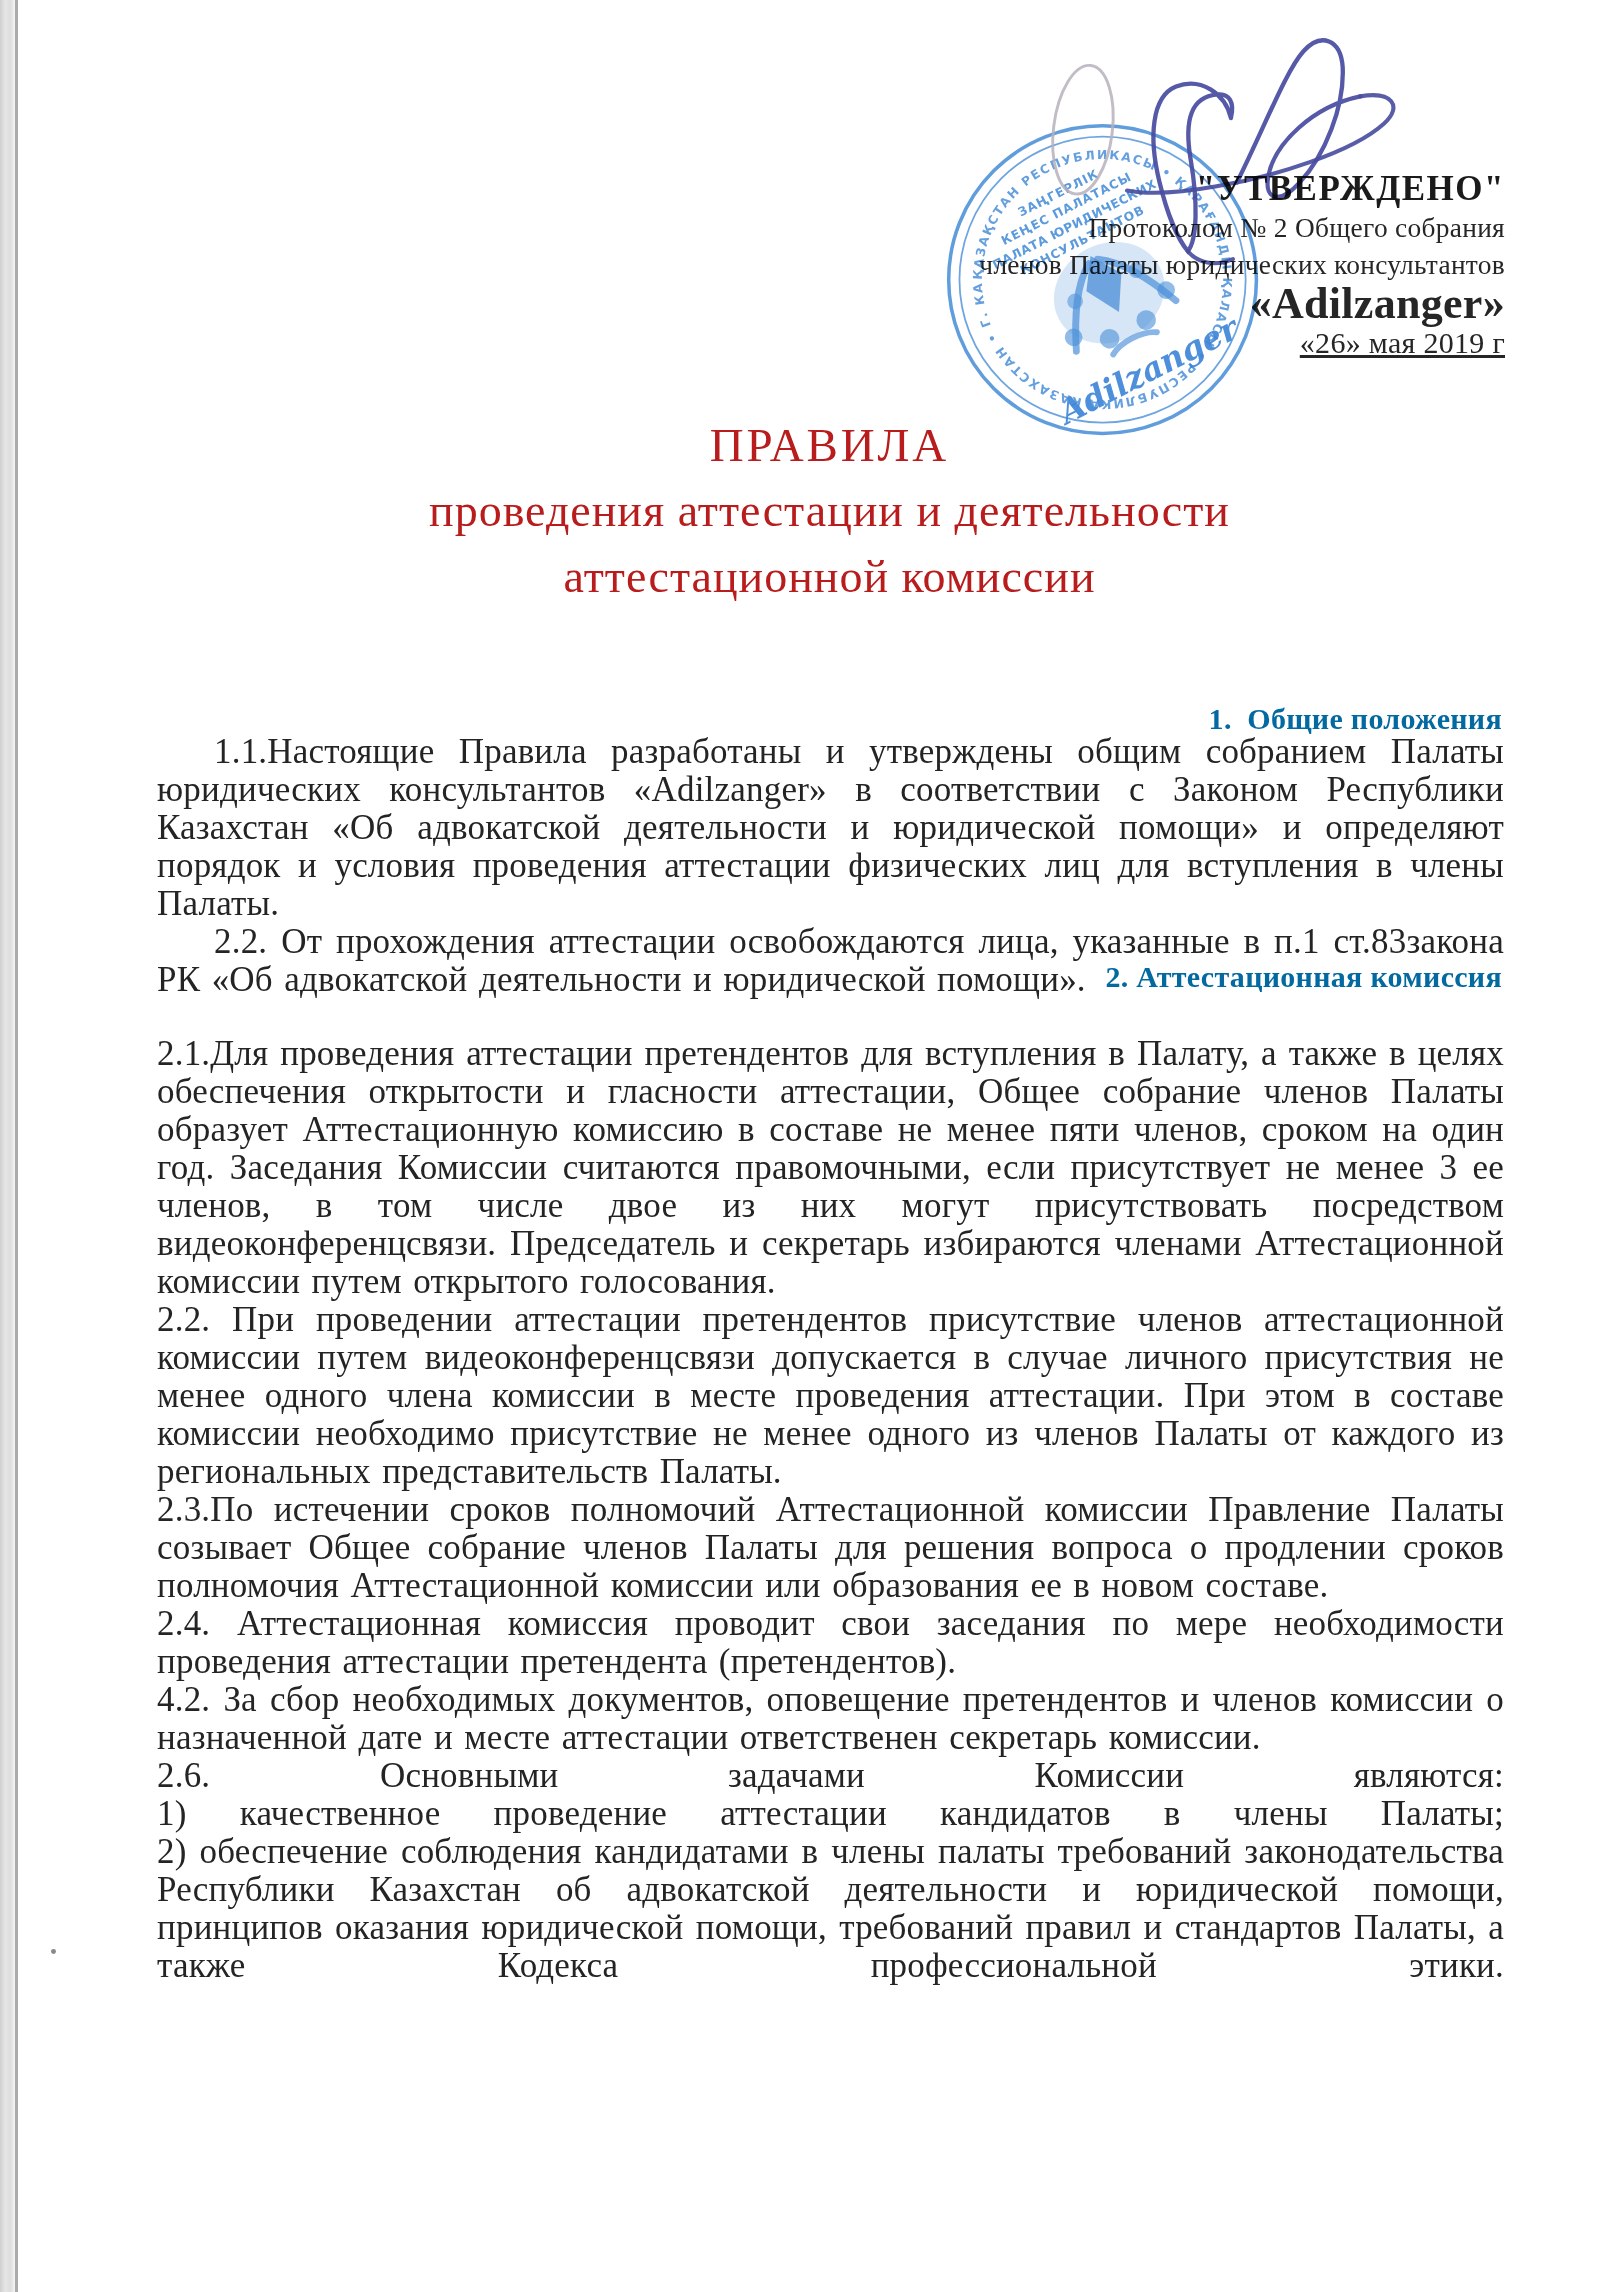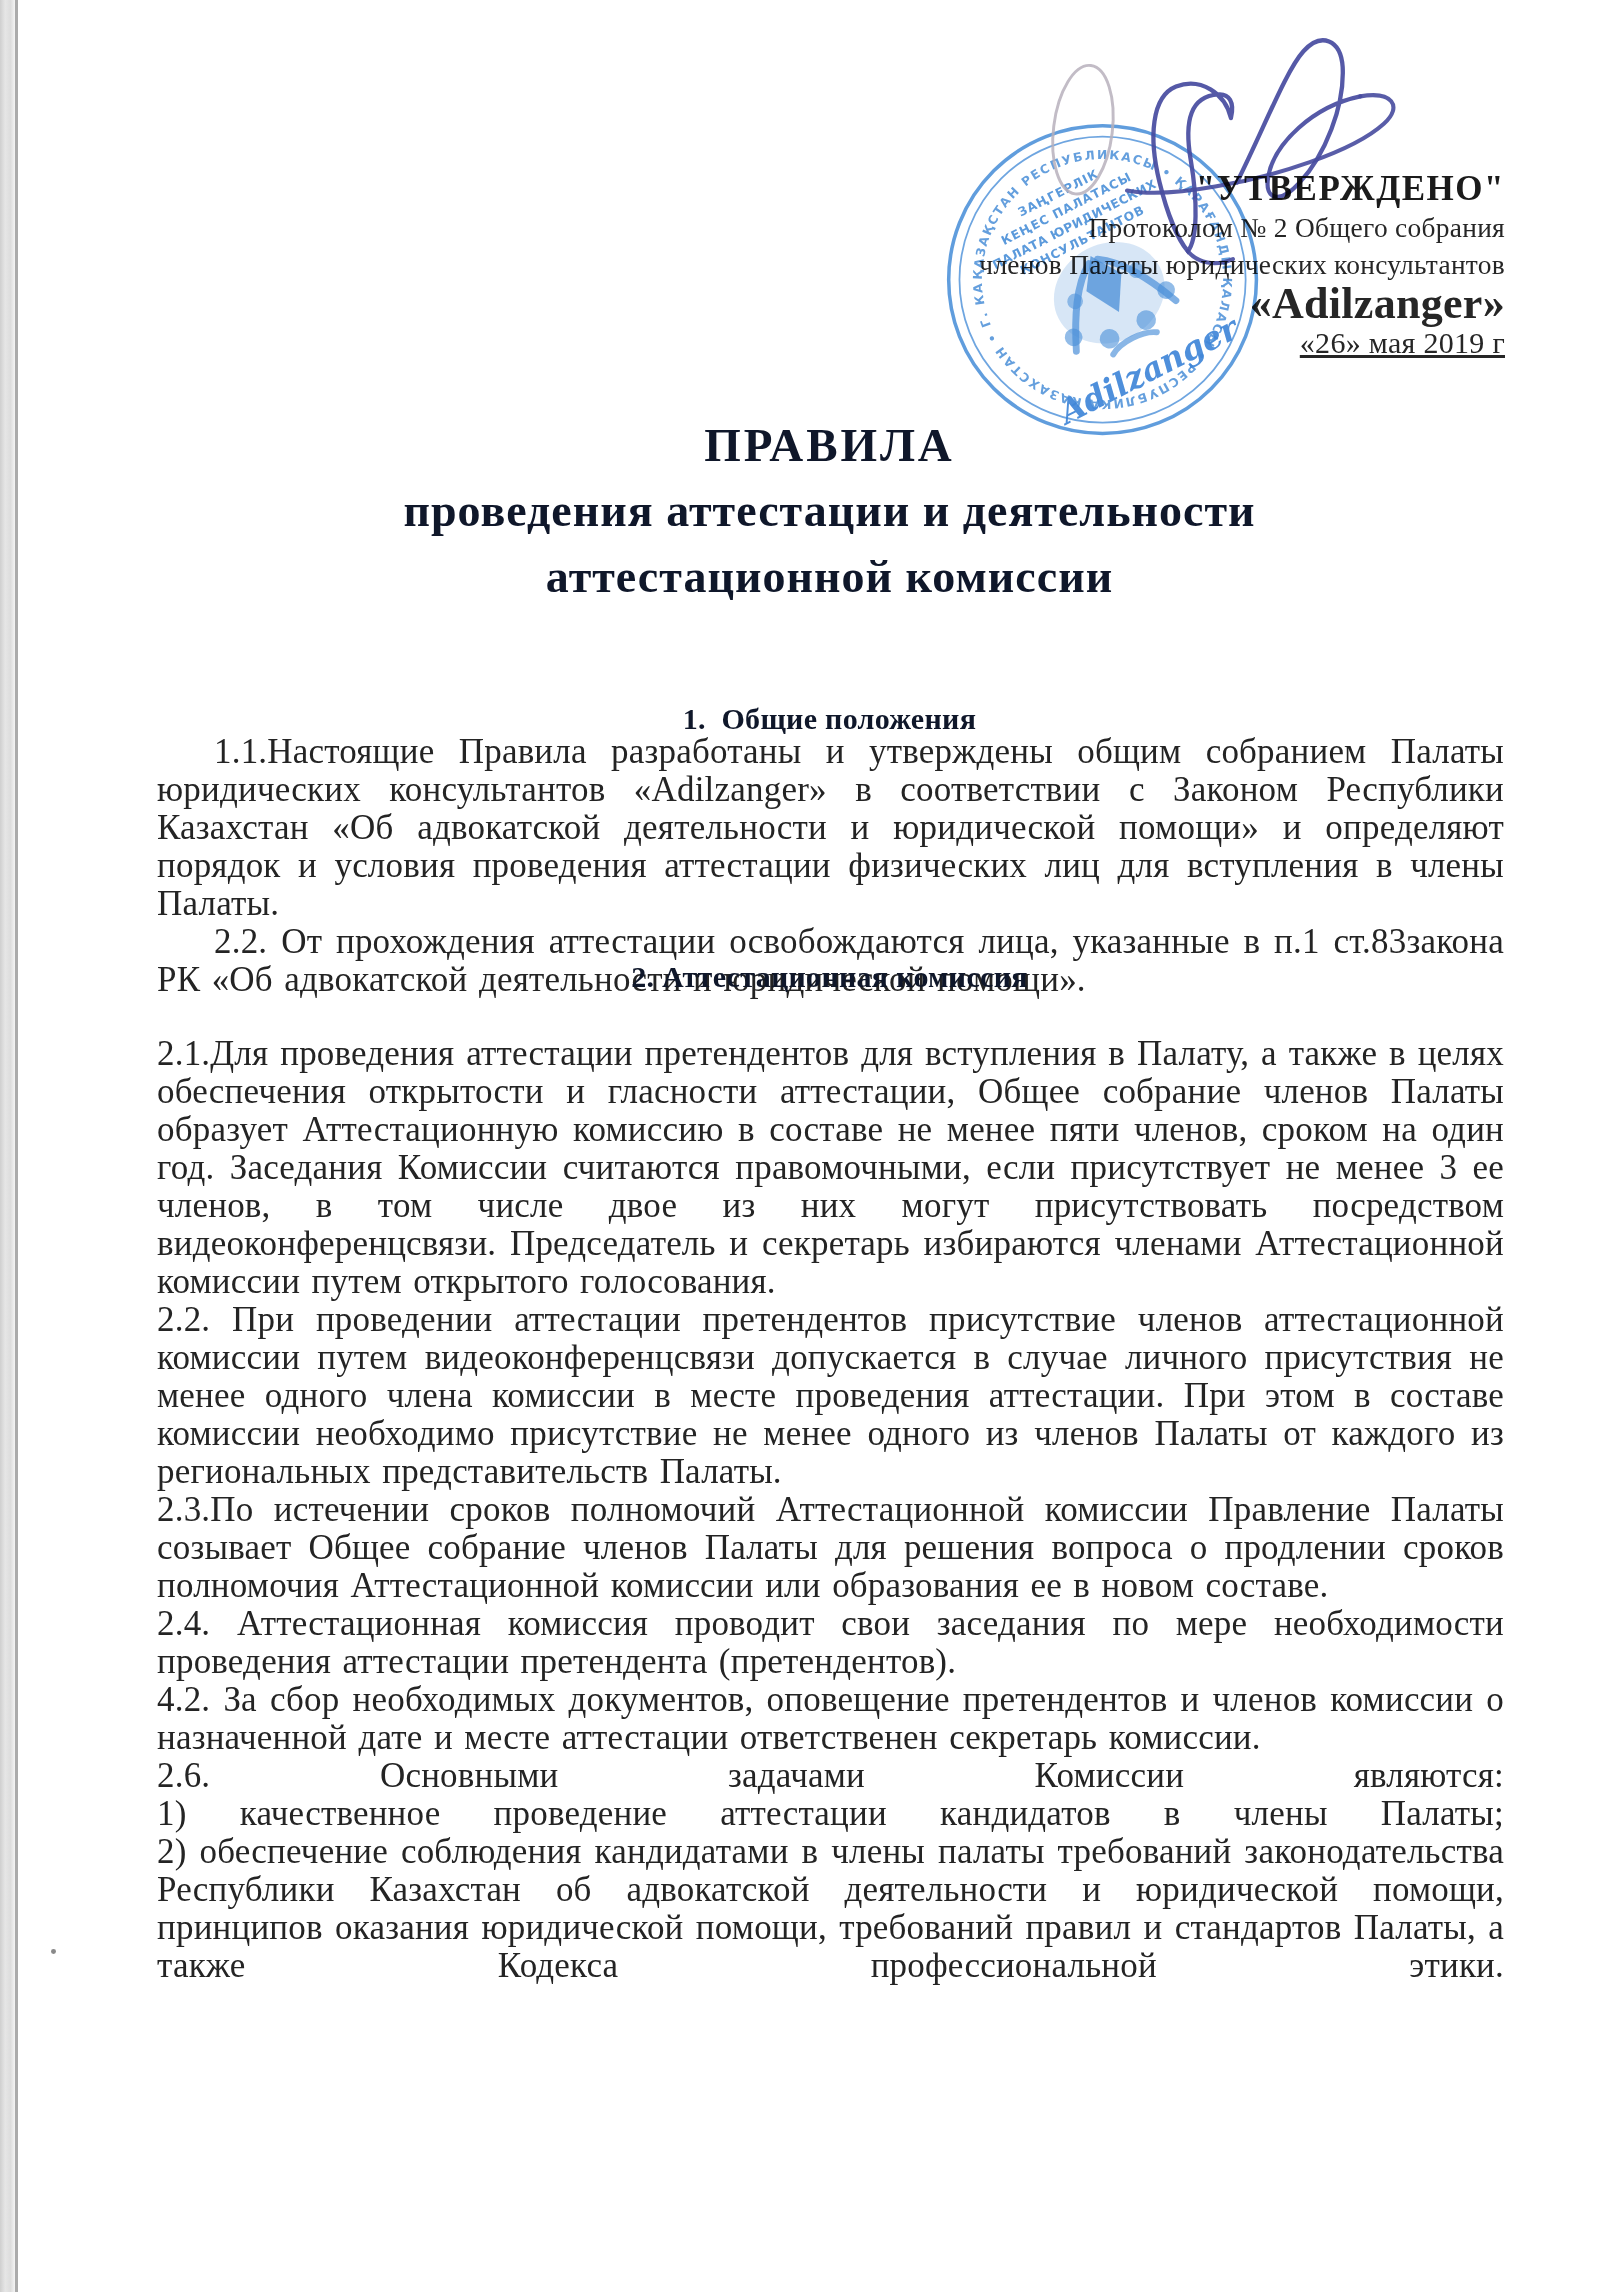--- a/index.html
+++ b/index.html
@@ -29,28 +29,28 @@
     position:absolute;top:167px;right:116px;
     text-align:right;font-size:27.4px;line-height:37px;color:#262626;
     letter-spacing:0.3px;white-space:nowrap;
   }
   .approval .l1{font-weight:bold;font-size:35px;line-height:43px;letter-spacing:1.5px;color:#1b1b1b;}
   .approval .l4{font-weight:bold;font-size:44px;line-height:39px;text-align:right;}
   .approval .l5{font-size:30px;line-height:39px;text-decoration:underline;}
   
   .doc-title{
     position:absolute;left:157px;top:412px;width:1345px;
-    text-align:center;font-weight:bold;color:#0f172a;
+    text-align:center;font-weight:normal;color:#b91c1c;
     font-size:46px;line-height:66px;letter-spacing:1px;
   }
   .doc-title .t1{font-size:47px;letter-spacing:2.9px;}
   
   .sec-heading{
     position:absolute;left:157px;width:1345px;
-    text-align:center;font-weight:bold;font-size:30px;color:#0f172a;
+    text-align:right;font-weight:bold;font-size:30px;color:#0369a1;
     letter-spacing:0.3px;
   }
   #h1{top:702px;}
   #h2{top:960px;}
   #h3{top:2015px;}
   
   .body-block{
     position:absolute;left:157px;width:1347px;
     font-size:35px;line-height:38px;color:#242424;
     text-align:justify;word-spacing:2.5px;letter-spacing:0.2px;

